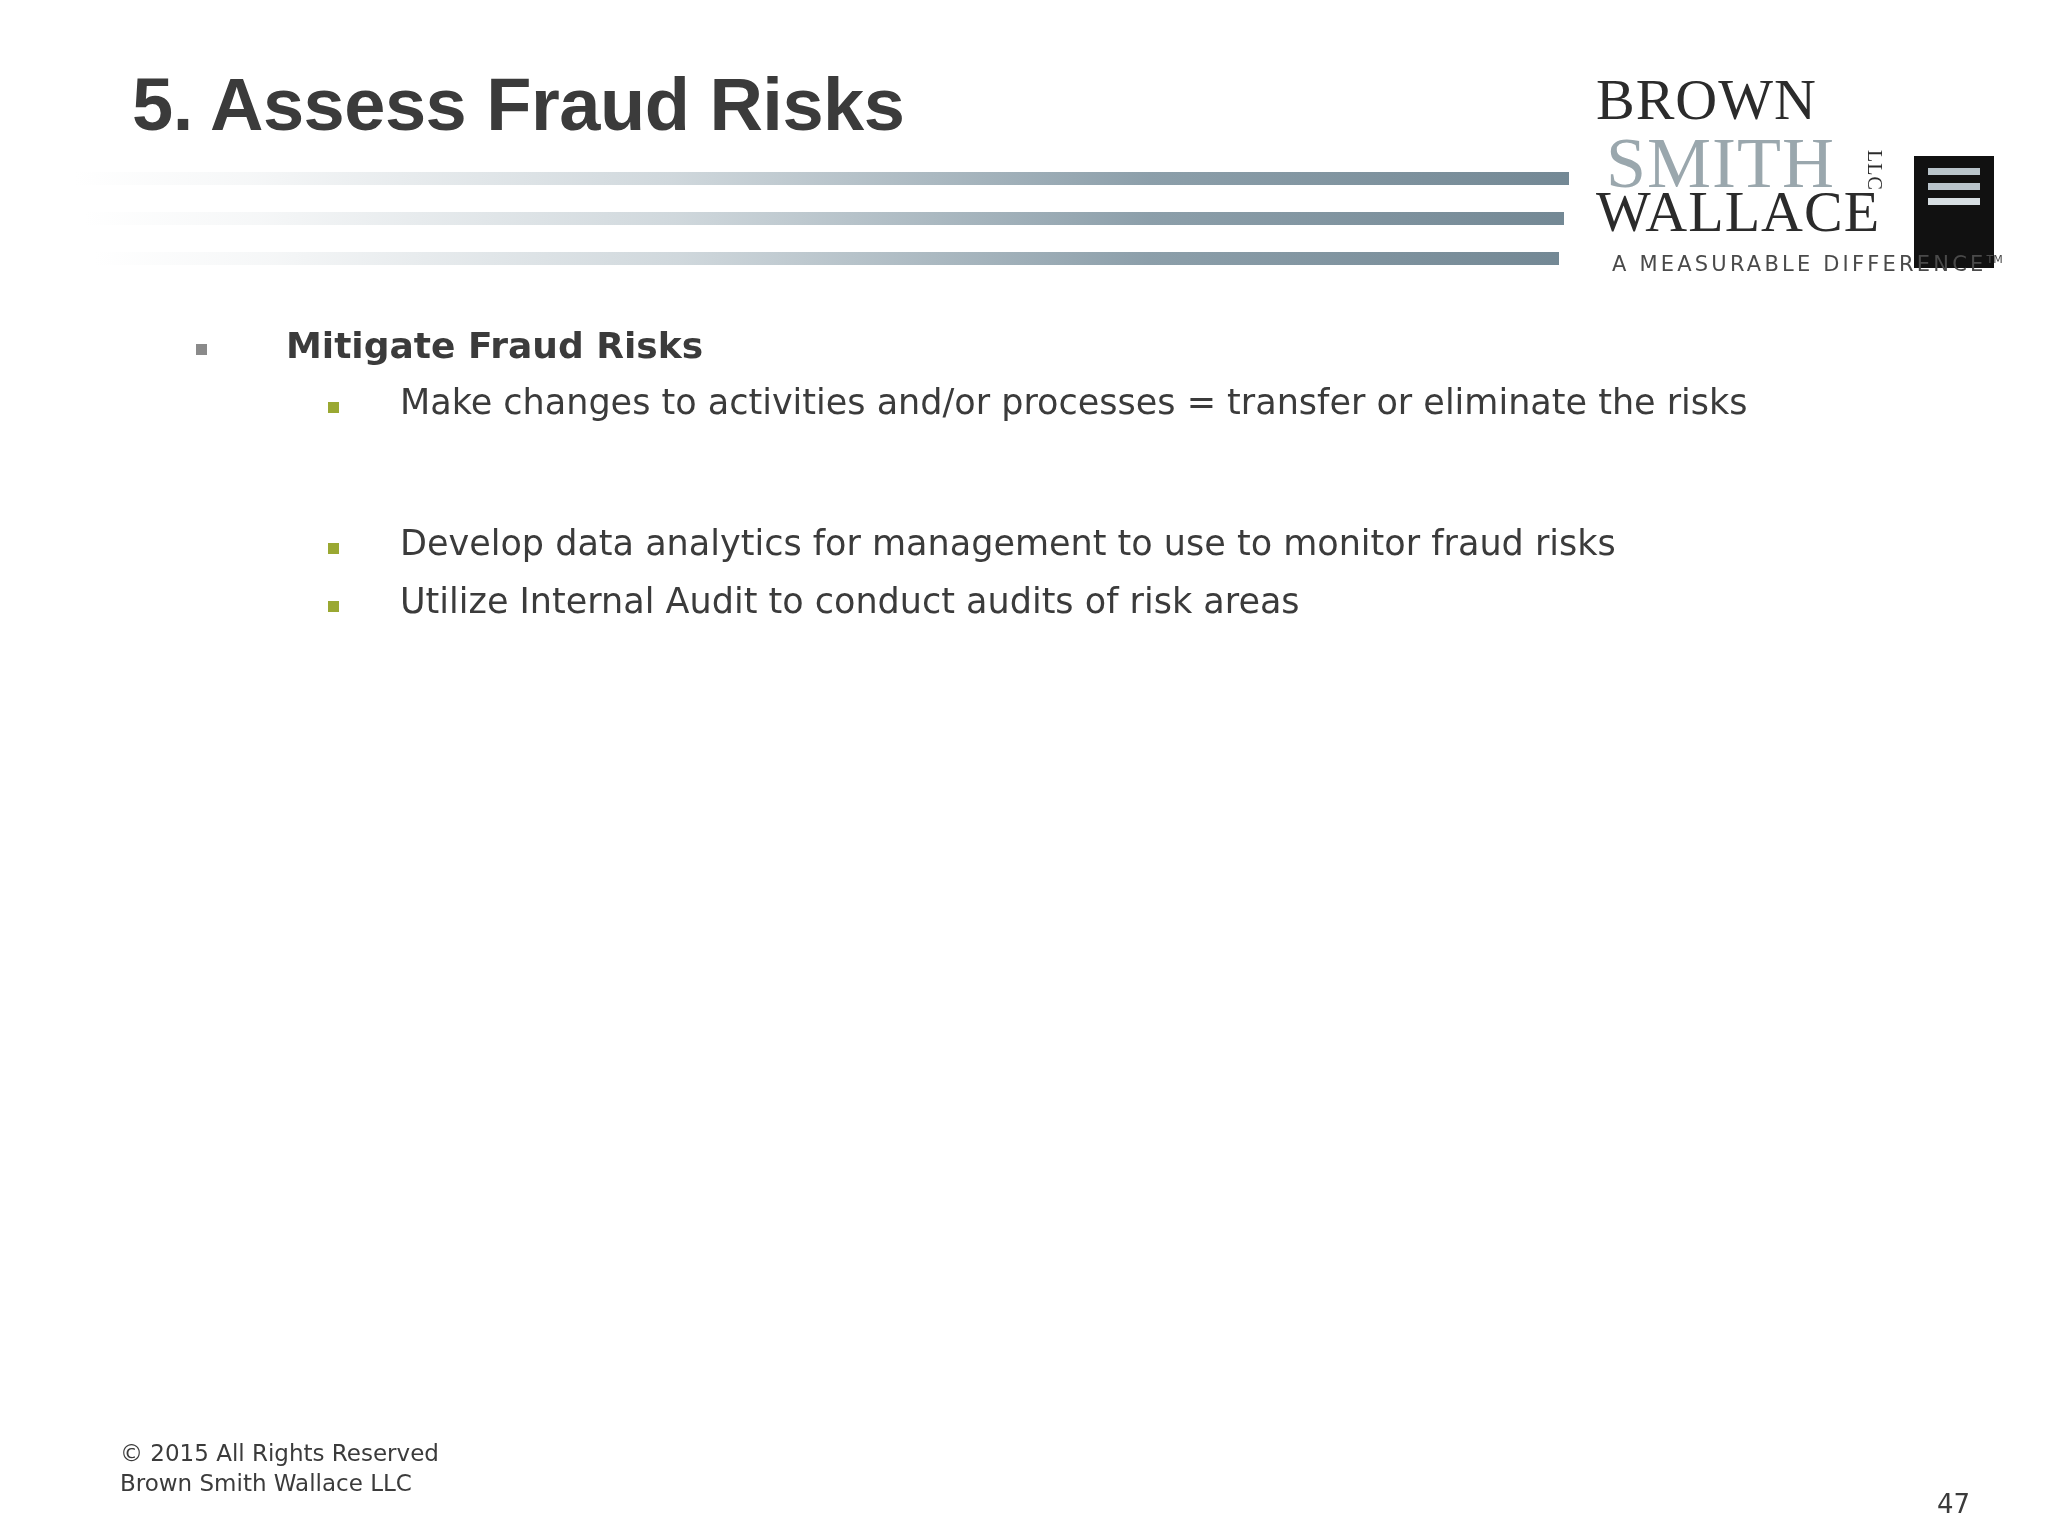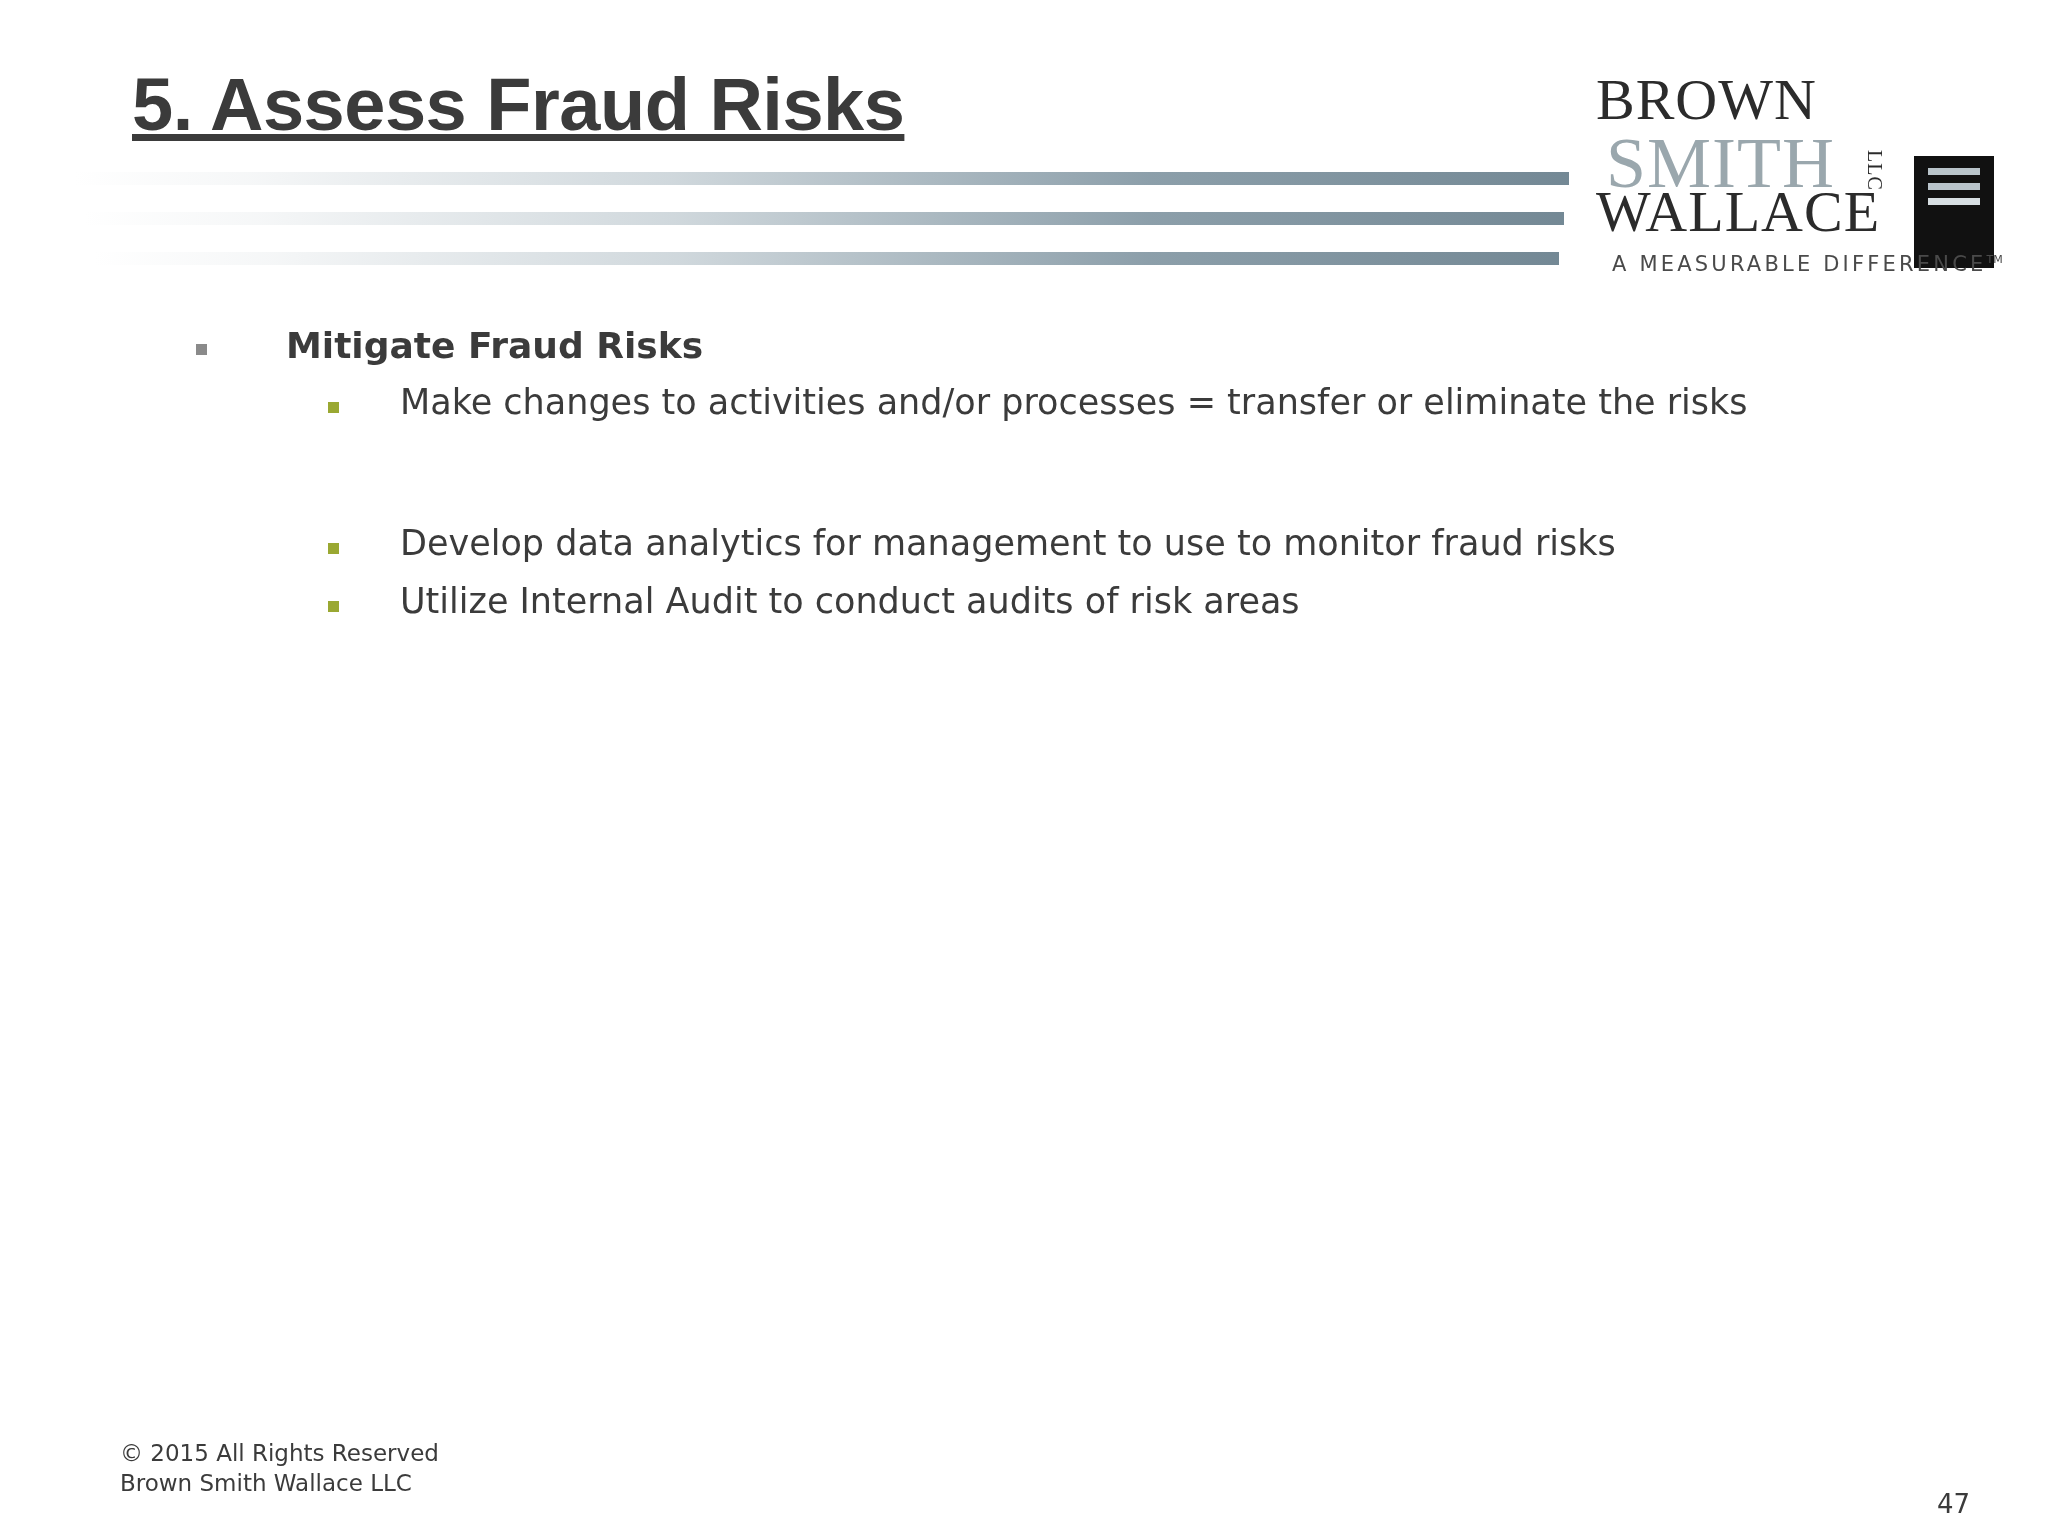--- a/index.html
+++ b/index.html
@@ -28,21 +28,20 @@
   .title {
     position: absolute;
     left: 132px;
     top: 62px;
     font-size: 74px;
     font-weight: bold;
     color: #3b3b3b;
     letter-spacing: -0.5px;
     white-space: nowrap;
     font-family: "Liberation Sans", sans-serif;
-    text-decoration: underline;
   }
 
   
   .bars {
     position: absolute;
     left: 60px;
     top: 168px;
     width: 1510px;
     height: 110px;
   }

